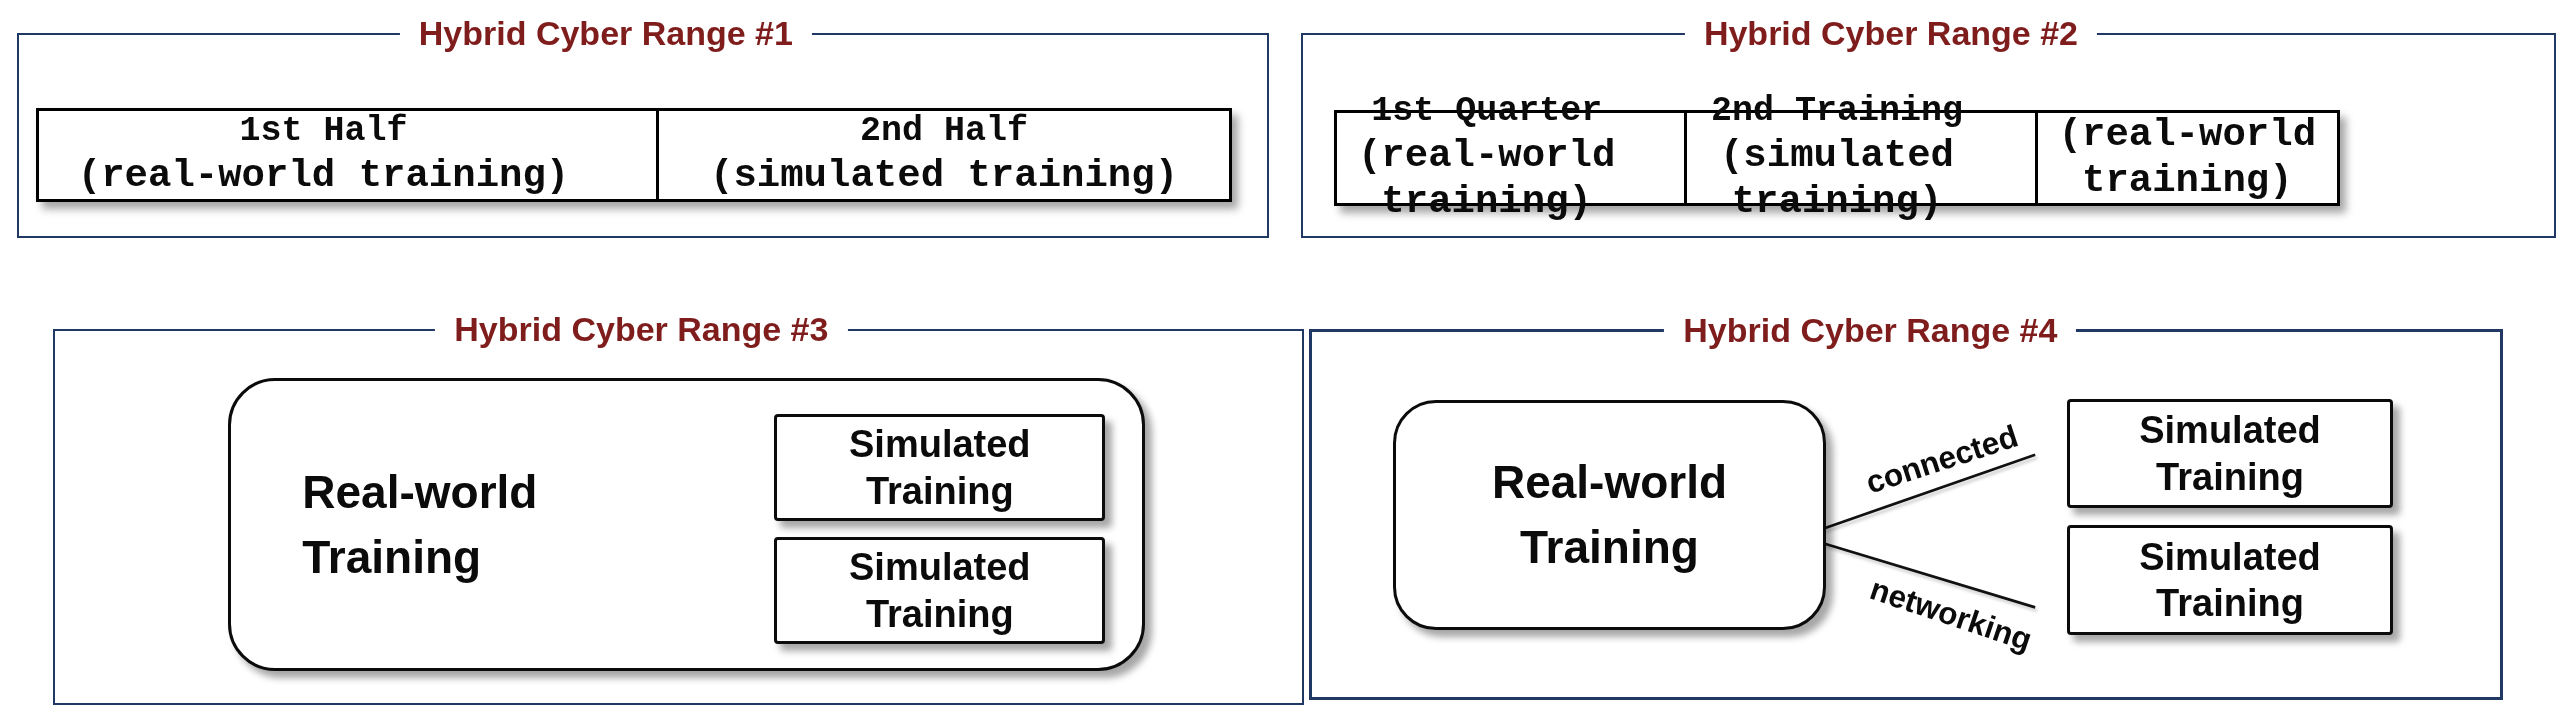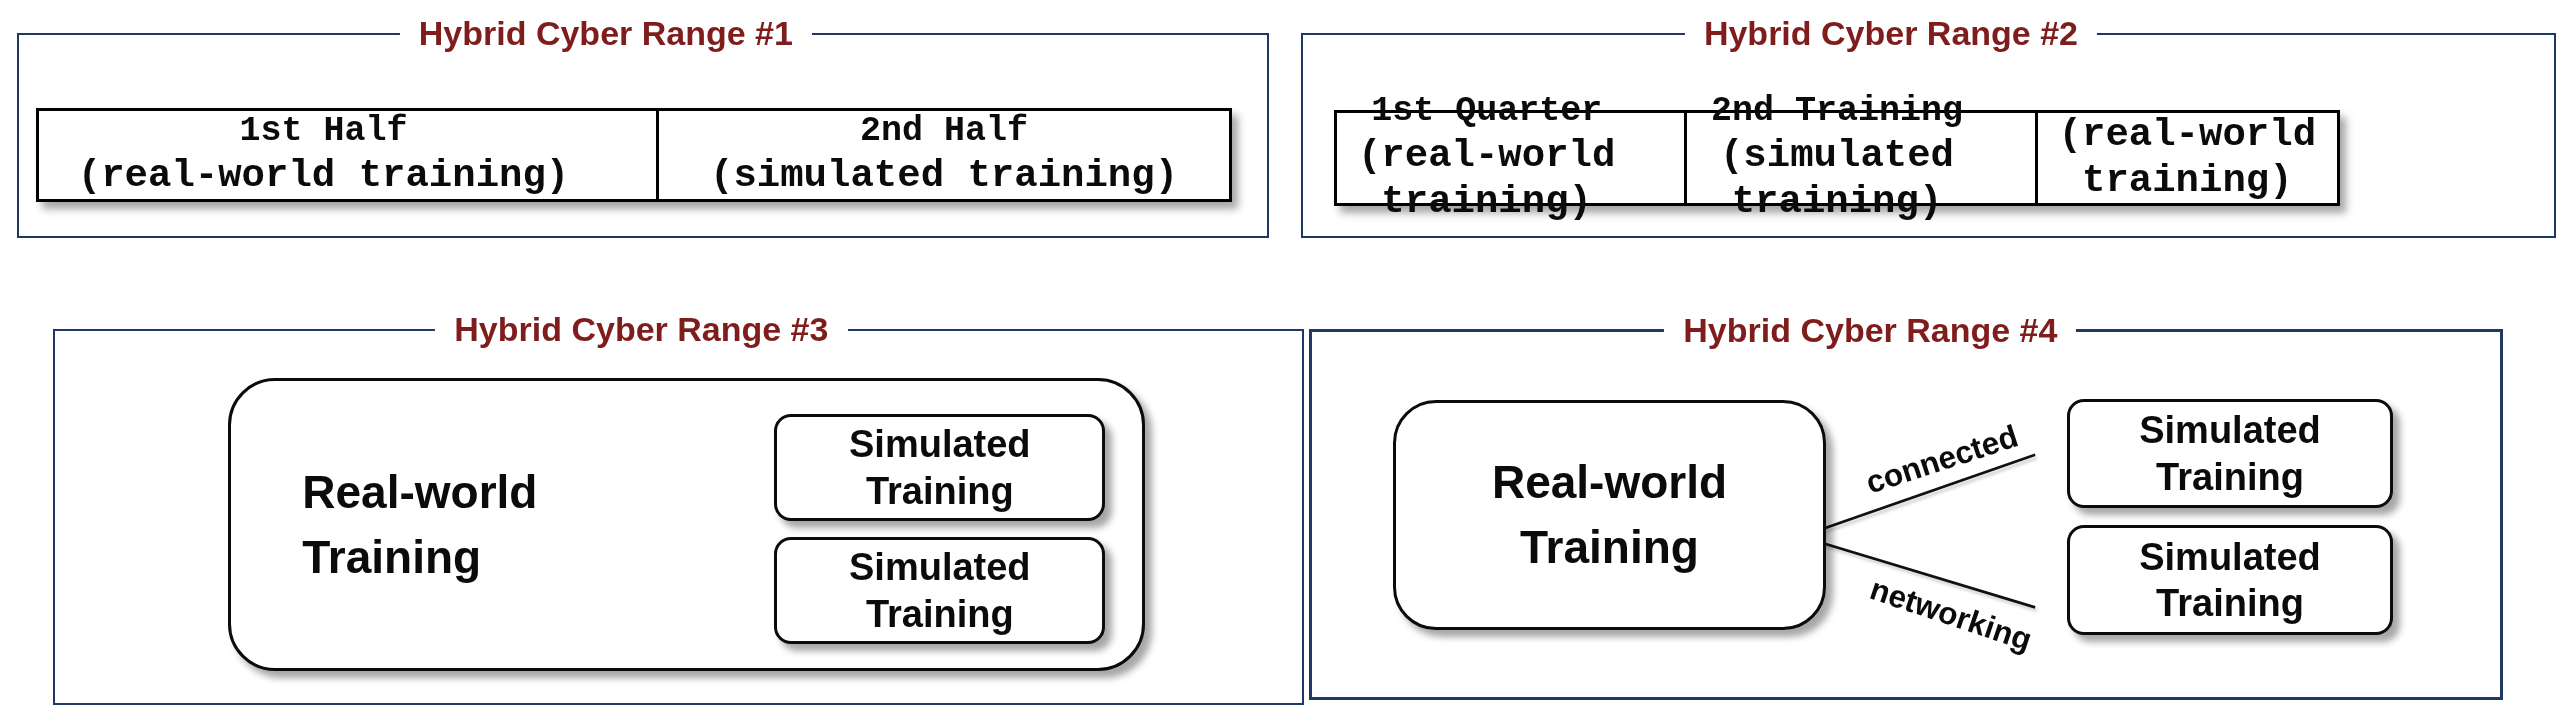--- a/index.html
+++ b/index.html
@@ -82,21 +82,21 @@
     line-height: 1.42;
     text-align: left;
   }
   .sim {
     display: flex;
     align-items: center;
     justify-content: center;
     text-align: center;
     font-size: 38px;
     line-height: 1.22;
-    border-radius: 17px;
+    border-radius: 4px;
   }
   #panel3 .sim1 { left: 719px; top: 83px; width: 331px; height: 107px; }
   #panel3 .sim2 { left: 719px; top: 206px; width: 331px; height: 107px; }
 
   #panel4 .rw {
     left: 81px; top: 68px; width: 433px; height: 230px;
     border-radius: 43px;
     display: flex; align-items: center; justify-content: center;
     text-align: center;
     font-size: 46px;

